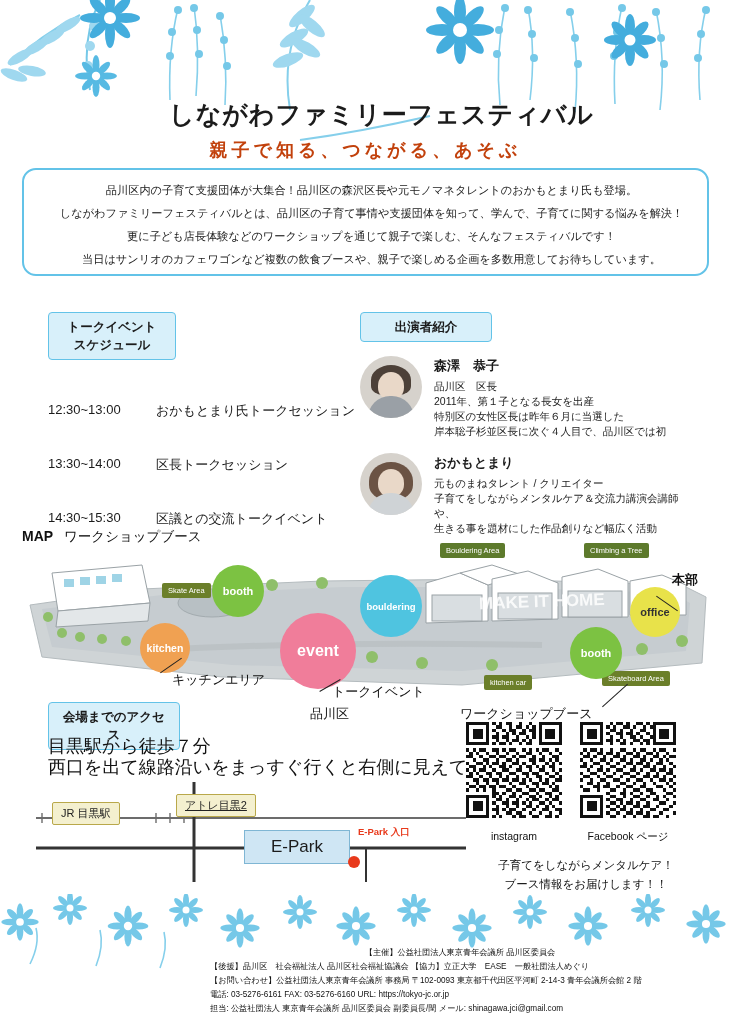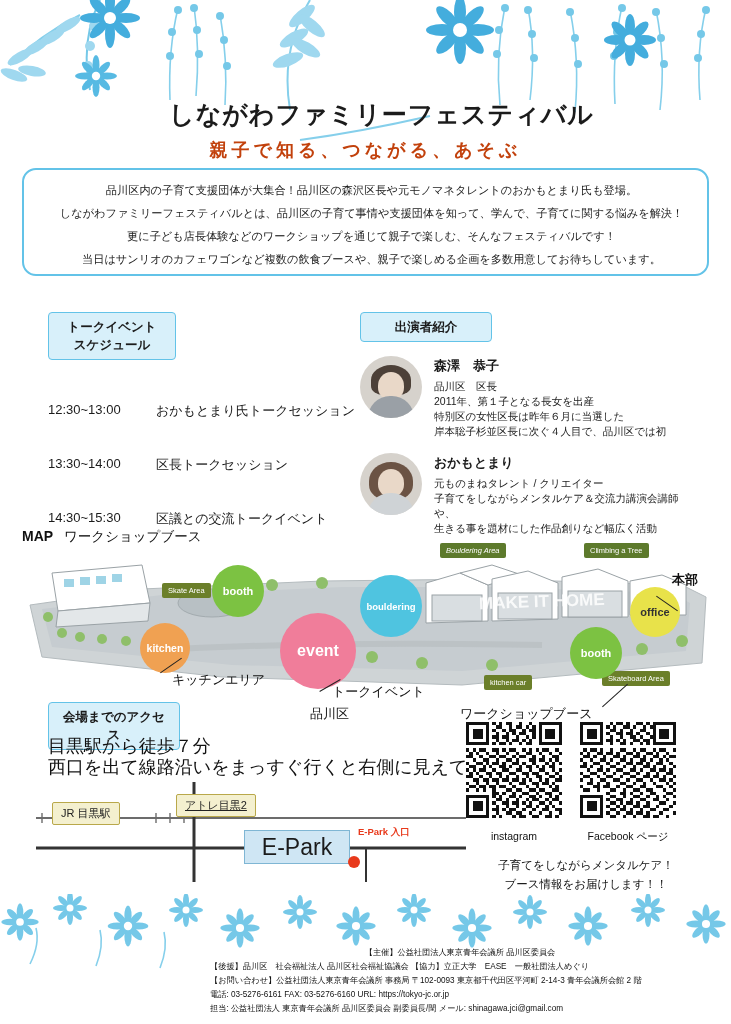--- a/index.html
+++ b/index.html
@@ -155,21 +155,21 @@
   .maptag {
     position: absolute;
     background: #6b7f2a;
     color: #fff;
     font-size: 7.5px;
     padding: 3px 6px;
     border-radius: 2px;
     white-space: nowrap;
   }
   .tag-skate { left: 140px; top: 38px; }
-  .tag-boulder { left: 418px; top: -2px; background:#5d7a2c;font-style:italic; }
+  .tag-boulder { left: 418px; top: -2px; background:#5d7a2c; }
   .tag-climb { left: 562px; top: -2px; background:#5d7a2c; }
   .tag-kitchencar { left: 462px; top: 130px; }
   .tag-skateboard { left: 580px; top: 126px; }
 
   .map-callout {
     position: absolute;
     font-size: 13px;
     color: #111;
   }
   .co-honbu { left: 650px; top: 26px; font-weight: bold; }
@@ -200,21 +200,21 @@
     padding: 3px 8px;
     border-radius: 2px;
     white-space: nowrap;
   }
   .amap-box.jr { left: 16px; top: 20px; }
   .amap-box.atre { left: 140px; top: 12px; text-decoration: underline; }
   .epark-box {
     position: absolute; left: 208px; top: 48px; width: 106px; height: 34px;
     background: #cfe6f4; border: 1.4px solid #7fb6d4;
     display: flex; align-items: center; justify-content: center;
-    font-size: 23px; color: #1b1b1b;
+    font-size: 17px; color: #1b1b1b;
   }
   .epark-entry {
     position: absolute; left: 322px; top: 44px;
     font-size: 9.5px; color: #e8391b; font-weight: bold; white-space: nowrap;
   }
   .epark-dot {
     position: absolute; left: 312px; top: 74px; width: 12px; height: 12px;
     background: #e8391b; border-radius: 50%;
   }
 

